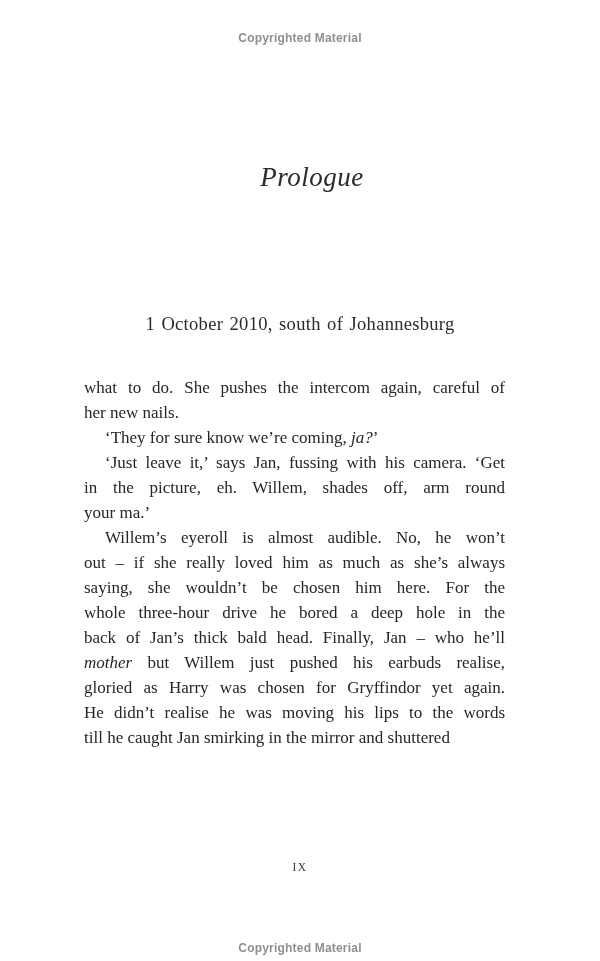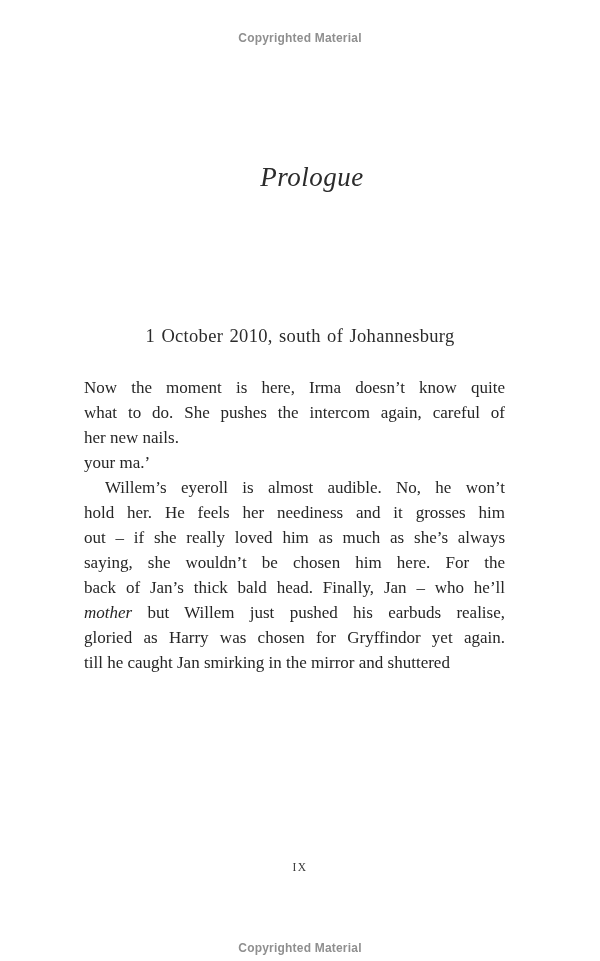--- a/index.html
+++ b/index.html
@@ -34,21 +34,21 @@
     margin: 0;
     text-align: center;
     font-style: italic;
     font-weight: normal;
     font-size: 27px;
     letter-spacing: 0.5px;
     color: #2b2b2b;
   }
   .dateline {
     position: absolute;
-    top: 312px;
+    top: 300px;
     left: 0;
     width: 100%;
     text-align: center;
     font-size: 18.5px;
     letter-spacing: 0.3px;
     word-spacing: 1.5px;
     color: #2b2b2b;
   }
   .body-text {
     position: absolute;
@@ -82,30 +82,33 @@
 <body>
 
 <div class="page">
   <div class="notice top">Copyrighted Material</div>
 
   <h1 class="title">Prologue</h1>
 
   <div class="dateline">1 October 2010, south of Johannesburg</div>
 
   <div class="body-text">
-      <div class="line"><span>Now the moment is here, Irma doesn’t know quite</span></div>
       <div class="line"><span>what to do. She pushes the intercom again, careful of</span></div>
       <div class="line last"><span>her new nails.</span></div>
+      <div class="line last indent"><span>‘They for sure know we’re coming, </span><i>ja?</i><span>’</span></div>
+      <div class="line indent"><span>‘Just leave it,’ says Jan, fussing with his camera. ‘Get</span></div>
+      <div class="line"><span>in the picture, eh. Willem, shades off, arm round</span></div>
       <div class="line last"><span>your ma.’</span></div>
       <div class="line indent"><span>Willem’s eyeroll is almost audible. No, he won’t</span></div>
-      <div class="line"><span>hold her. He feels her neediness and it grosses him</span></div>
       <div class="line"><span>out – if she really loved him as much as she’s always</span></div>
       <div class="line"><span>saying, she wouldn’t be chosen him here. For the</span></div>
+      <div class="line"><span>whole three-hour drive he bored a deep hole in the</span></div>
       <div class="line"><span>back of Jan’s thick bald head. Finally, Jan – who he’ll</span></div>
       <div class="line"><i>mother</i><span> but Willem just pushed his earbuds realise,</span></div>
       <div class="line"><span>gloried as Harry was chosen for Gryffindor yet again.</span></div>
+      <div class="line"><span>He didn’t realise he was moving his lips to the words</span></div>
       <div class="line last"><span>till he caught Jan smirking in the mirror and shuttered</span></div>
     </div>
 
   <div class="folio">IX</div>
 
   <div class="notice bottom">Copyrighted Material</div>
 </div>
 
 </body></html>

